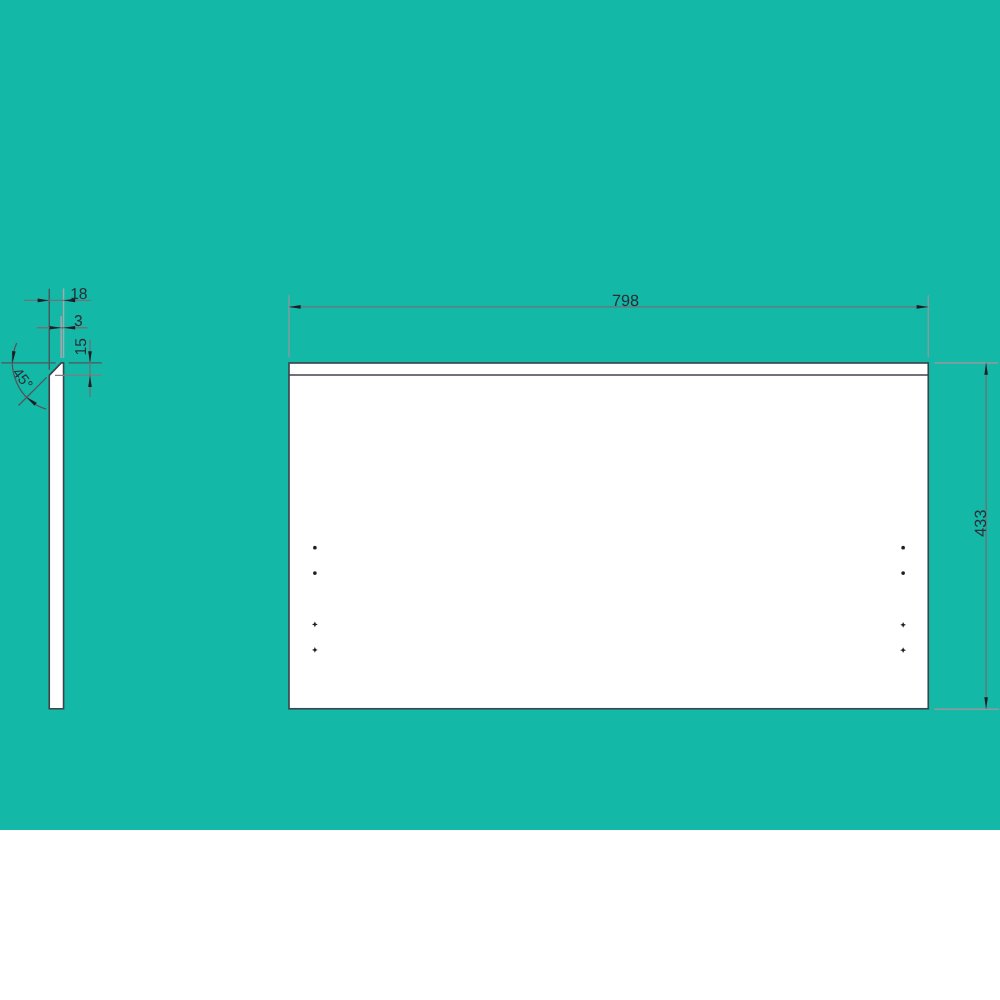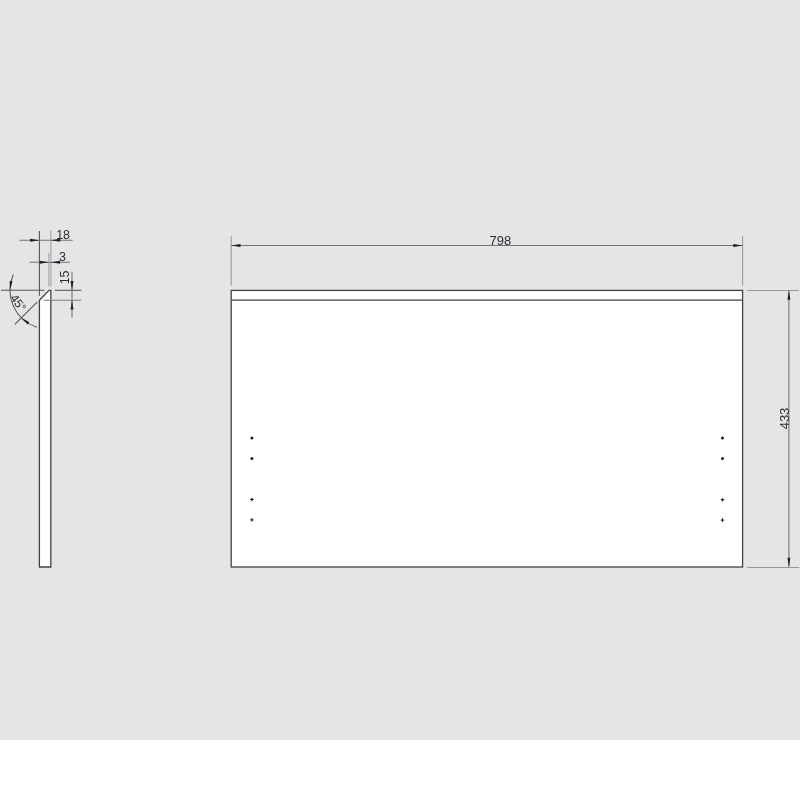--- a/index.html
+++ b/index.html
@@ -1,17 +1,17 @@
 <!DOCTYPE html>
 <html><head>
 <meta charset="utf-8">
 <title>Panel drawing</title>
 <style>
   html,body{margin:0;padding:0;background:#ffffff;}
-  .page{width:800px;height:740px;position:relative;background:#e5e5e5;overflow:hidden;}
+  .page{width:800px;height:664px;position:relative;background:#14b8a6;overflow:hidden;}
   svg{position:absolute;left:0;top:0;}
   text{font-family:"Liberation Sans", sans-serif;fill:#2a2d36;}
 </style>
 </head>
 <body>
 <div class="page">
 <svg width="800" height="800" viewBox="0 0 800 800">
 
 <g>
 <path d="M49.0,290.3 L50.85,290.3 L50.85,567.0 L39.4,567.0 L39.4,300.3 Z" fill="#ffffff" stroke="#3f434b" stroke-width="1.3" stroke-linejoin="miter"></path>

